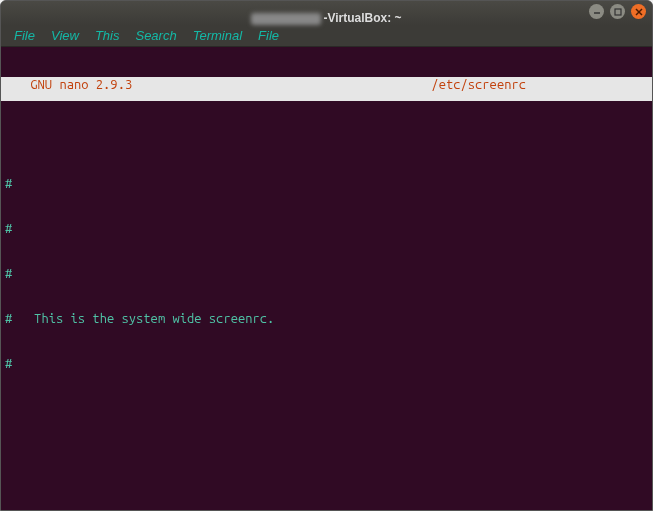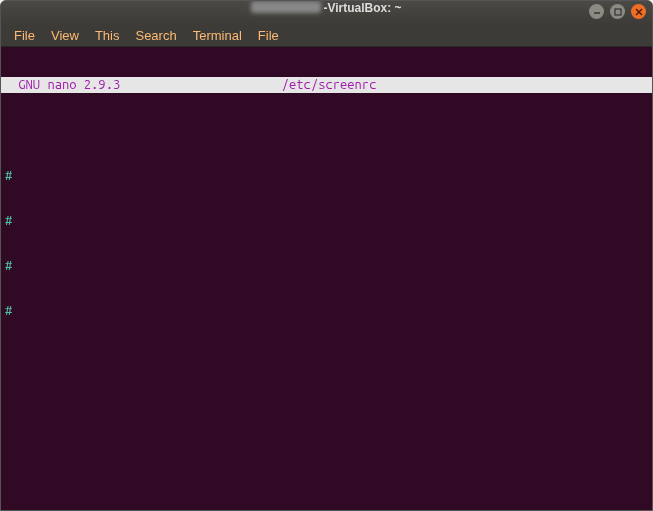--- a/index.html
+++ b/index.html
@@ -17,21 +17,21 @@
     border: 1px solid #555;
     border-radius: 6px 6px 0 0;
     overflow: hidden;
     display: flex;
     flex-direction: column;
   }
   .titlebar {
     height: 24px;
     background: linear-gradient(#4a4944, #3c3b37);
     display: flex;
-    align-items: flex-start;
+    align-items: flex-end;
     justify-content: center;
     position: relative;
     font-size: 12px;
     color: #ddd;
     font-weight: bold;
   }
   .titlebar .blur {
     display: inline-block;
     width: 70px;
     height: 12px;
@@ -63,48 +63,49 @@
   .win-max { background: #8b8b83; }
   .win-close { background: #ef6e26; }
   .menubar {
     height: 22px;
     background: #3c3b37;
     display: flex;
     align-items: center;
     padding: 0 6px;
     gap: 2px;
     font-size: 13px;
-    color: #fdba74;
+    color: #14b8a6;
     border-bottom: 1px solid #2a2926;
+    font-style: italic;
   }
   .menubar .menu-item {
     padding: 2px 7px;
     cursor: pointer;
   }
   .terminal {
     flex: 1;
     background: #300a24;
     font-family: "Ubuntu Mono","DejaVu Sans Mono","Courier New",monospace;
     font-size: 13px;
     line-height: 15px;
     color: #4fc3a6;
     white-space: pre;
     overflow: hidden;
     position: relative;
     padding-top: 0;
   }
   .nano-header {
     background: #e6e6e6;
-    color: #a21caf;
-    height: 16px;
+    color: #c2410c;
+    height: 24px;
     display: flex;
-    padding: 0 4px;
+    padding: 0 16px;
   }
   .nano-header .left { flex: 0 0 auto; padding-left: 6px;}
-  .nano-header .center { flex: 1; text-align: center; }
+  .nano-header .center { flex: 1; text-align: right; }
   .content-area {
     padding: 0 4px;
   }
   .line { height: 15px; white-space: pre; }
   .teal { color: #4fc3a6; }
 </style>
 </head>
 <body>
 
 <div class="window">
@@ -145,20 +146,21 @@
     <div class="nano-header">
       <span class="left"> GNU nano 2.9.3</span>
       <span class="center">/etc/screenrc</span>
       <span style="width:110px"></span>
     </div>
 
     <div class="content-area">
       <div class="line teal">#</div>
       <div class="line teal">#</div>
       <div class="line teal">#</div>
+      <div class="line teal">#   This is the system wide screenrc.</div>
       <div class="line teal">#</div>
       
       
       
       
       
       
       
       
       

